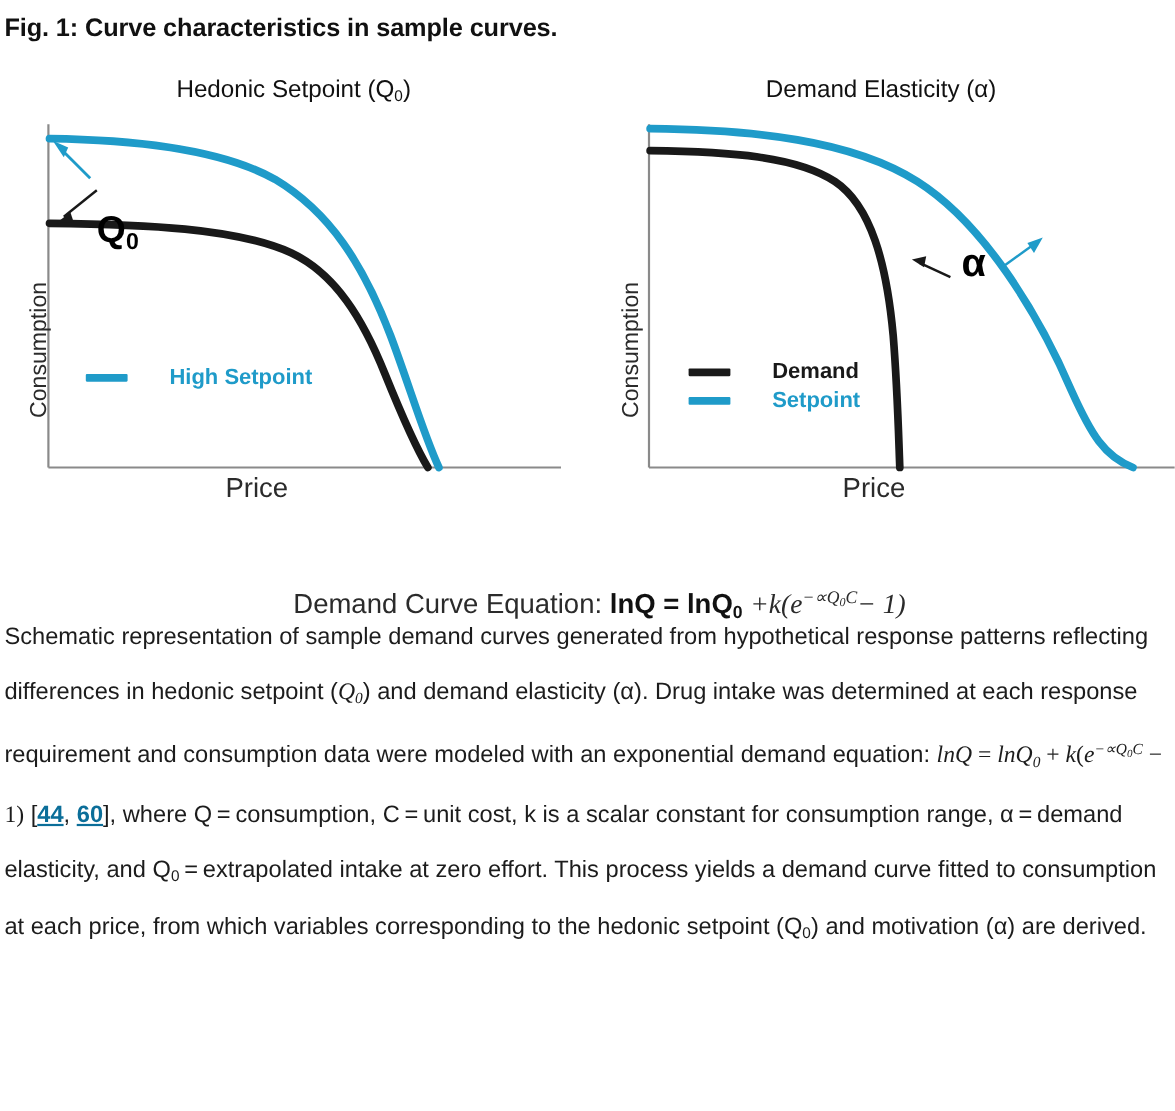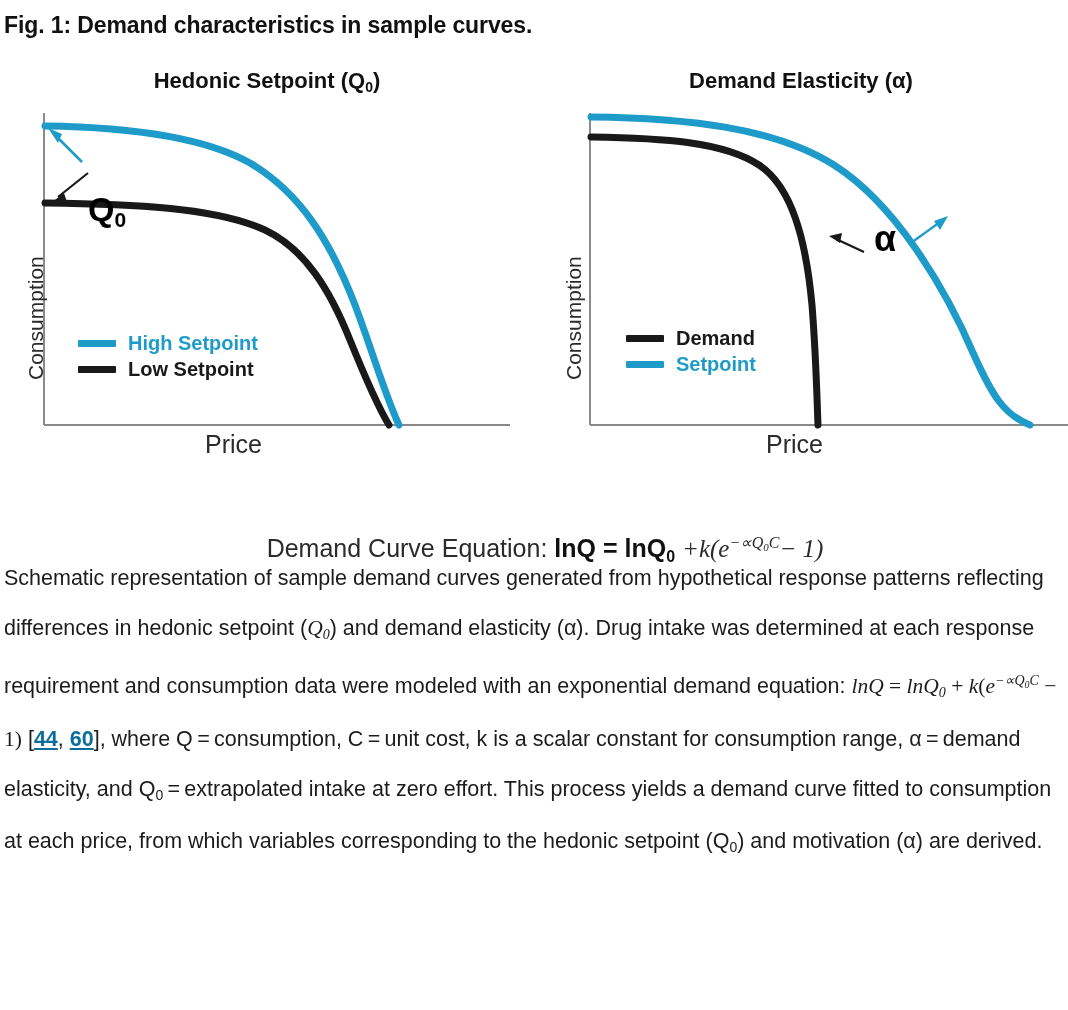--- a/index.html
+++ b/index.html
@@ -45,21 +45,21 @@
   }
   .panel-left  { left: 0px; }
   .panel-right { left: 534px; }
 
   .panel-title {
     position: absolute;
     top: 13px;
     width: 100%;
     text-align: center;
     font-size: 22px;
-    font-weight: bold;
+    font-weight: normal;
     color: #111111;
     white-space: nowrap;
   }
   .panel-title sub {
     font-size: 14px;
     vertical-align: baseline;
     position: relative;
     top: 4px;
   }
 
@@ -109,20 +109,21 @@
     width: 38px;
     height: 7px;
     border-radius: 1px;
     margin-right: 12px;
     flex: none;
   }
   .legend-text {
     font-size: 20px;
     font-weight: bold;
     white-space: nowrap;
+    margin-left: 26px;
   }
 
   
   .annot {
     position: absolute;
     font-weight: bold;
     color: #000000;
     white-space: nowrap;
   }
   .annot-q0 {
@@ -225,21 +226,21 @@
     color: #0b6e99;
     text-decoration: underline;
     font-weight: bold;
     cursor: pointer;
     text-align: center;
   }
 </style>
 </head>
 <body>
 
-<div class="fig-title">Fig. 1: Demand characteristics in sample curves.</div>
+<div class="fig-title">Fig. 1: Curve characteristics in sample curves.</div>
 
 <div class="figure-graphic">
 
   <div class="panel panel-left">
 
     <div class="panel-title">
       <span>Hedonic Setpoint (Q</span><sub>0</sub><span>)</span>
     </div>
 
     <svg class="plot-svg" viewBox="0 0 534 400">
@@ -267,24 +268,20 @@
       <span>Q</span><sub>0</sub>
     </div>
 
     <div class="axis-label-y">Consumption</div>
     <div class="axis-label-x">Price</div>
 
     <div class="legend">
       <div class="legend-row">
         <span class="legend-swatch" style="background:#1f9bc9"></span>
         <span class="legend-text" style="color:#1f9bc9">High Setpoint</span>
-      </div>
-      <div class="legend-row">
-        <span class="legend-swatch" style="background:#191919"></span>
-        <span class="legend-text" style="color:#191919">Low Setpoint</span>
       </div>
     </div>
   </div>
 
   <div class="panel panel-right">
 
     <div class="panel-title">
       <span>Demand Elasticity (α)</span><sub></sub><span></span>
     </div>
 

